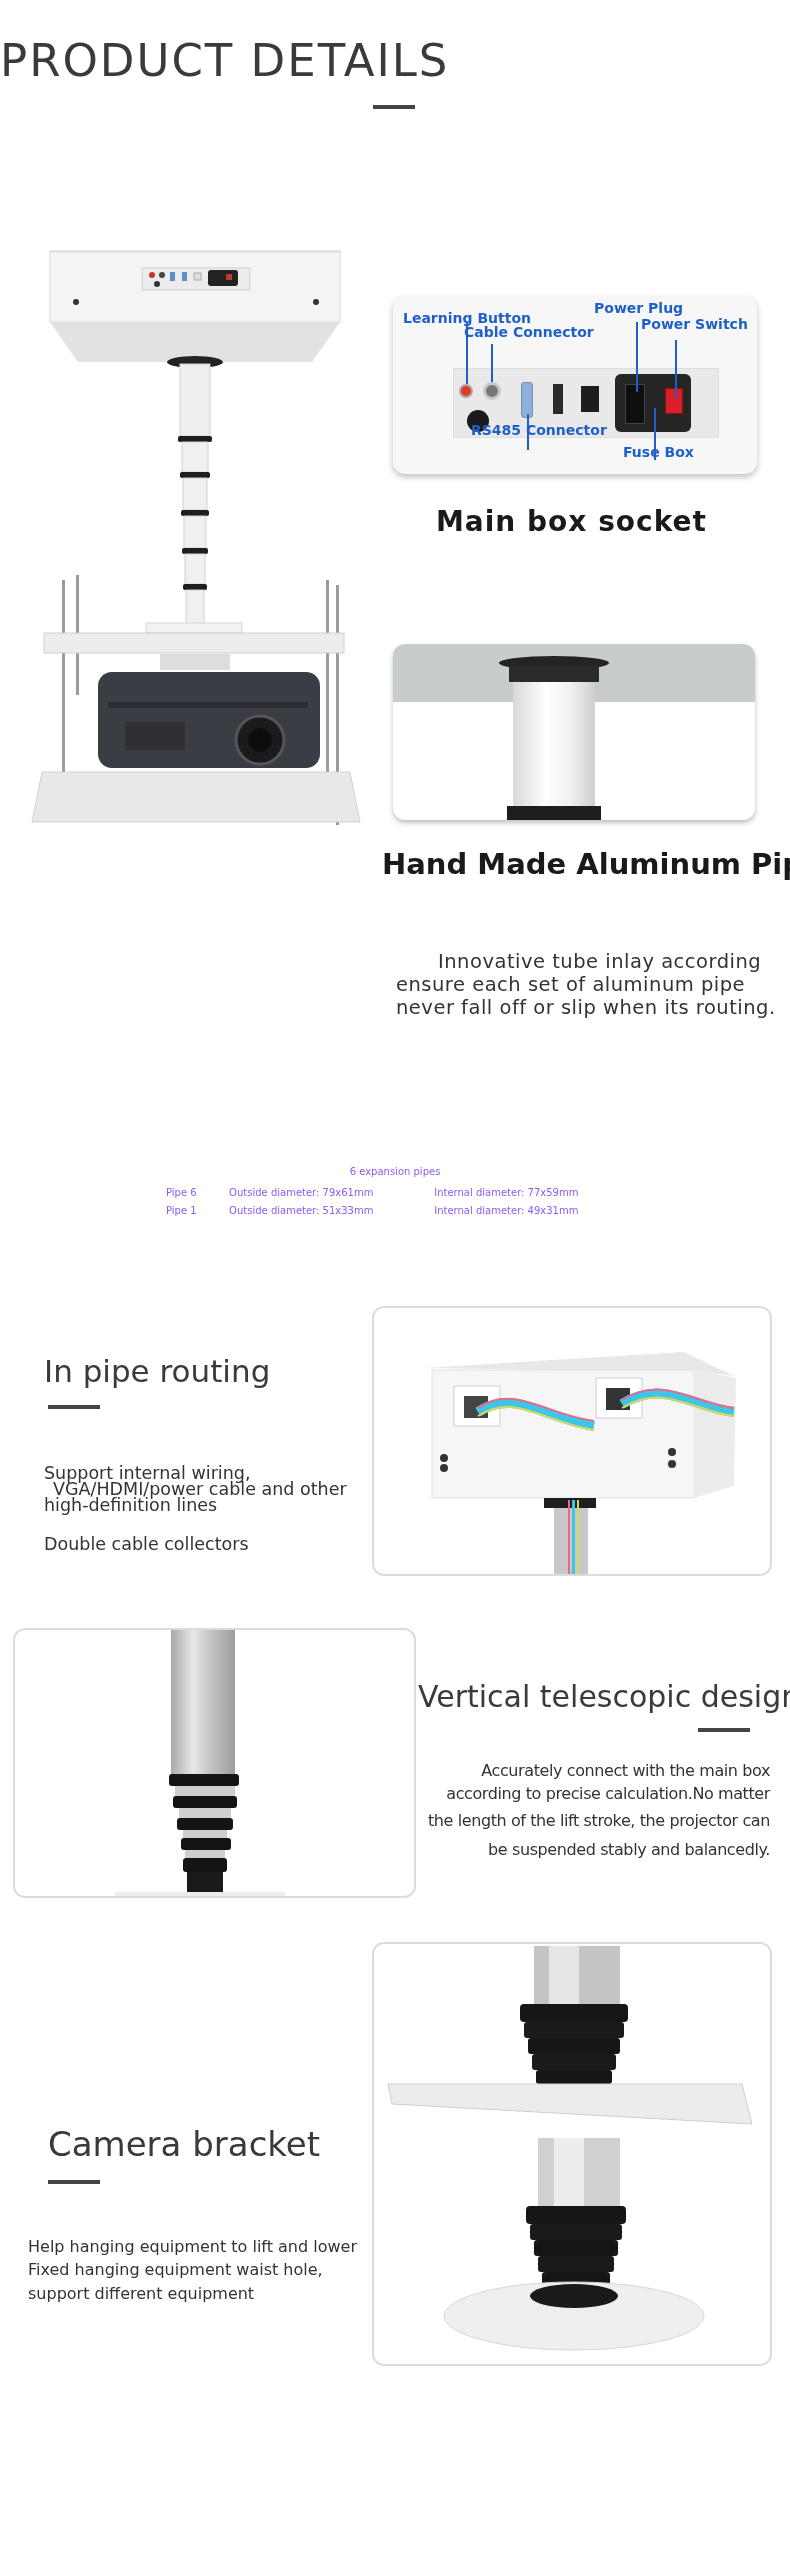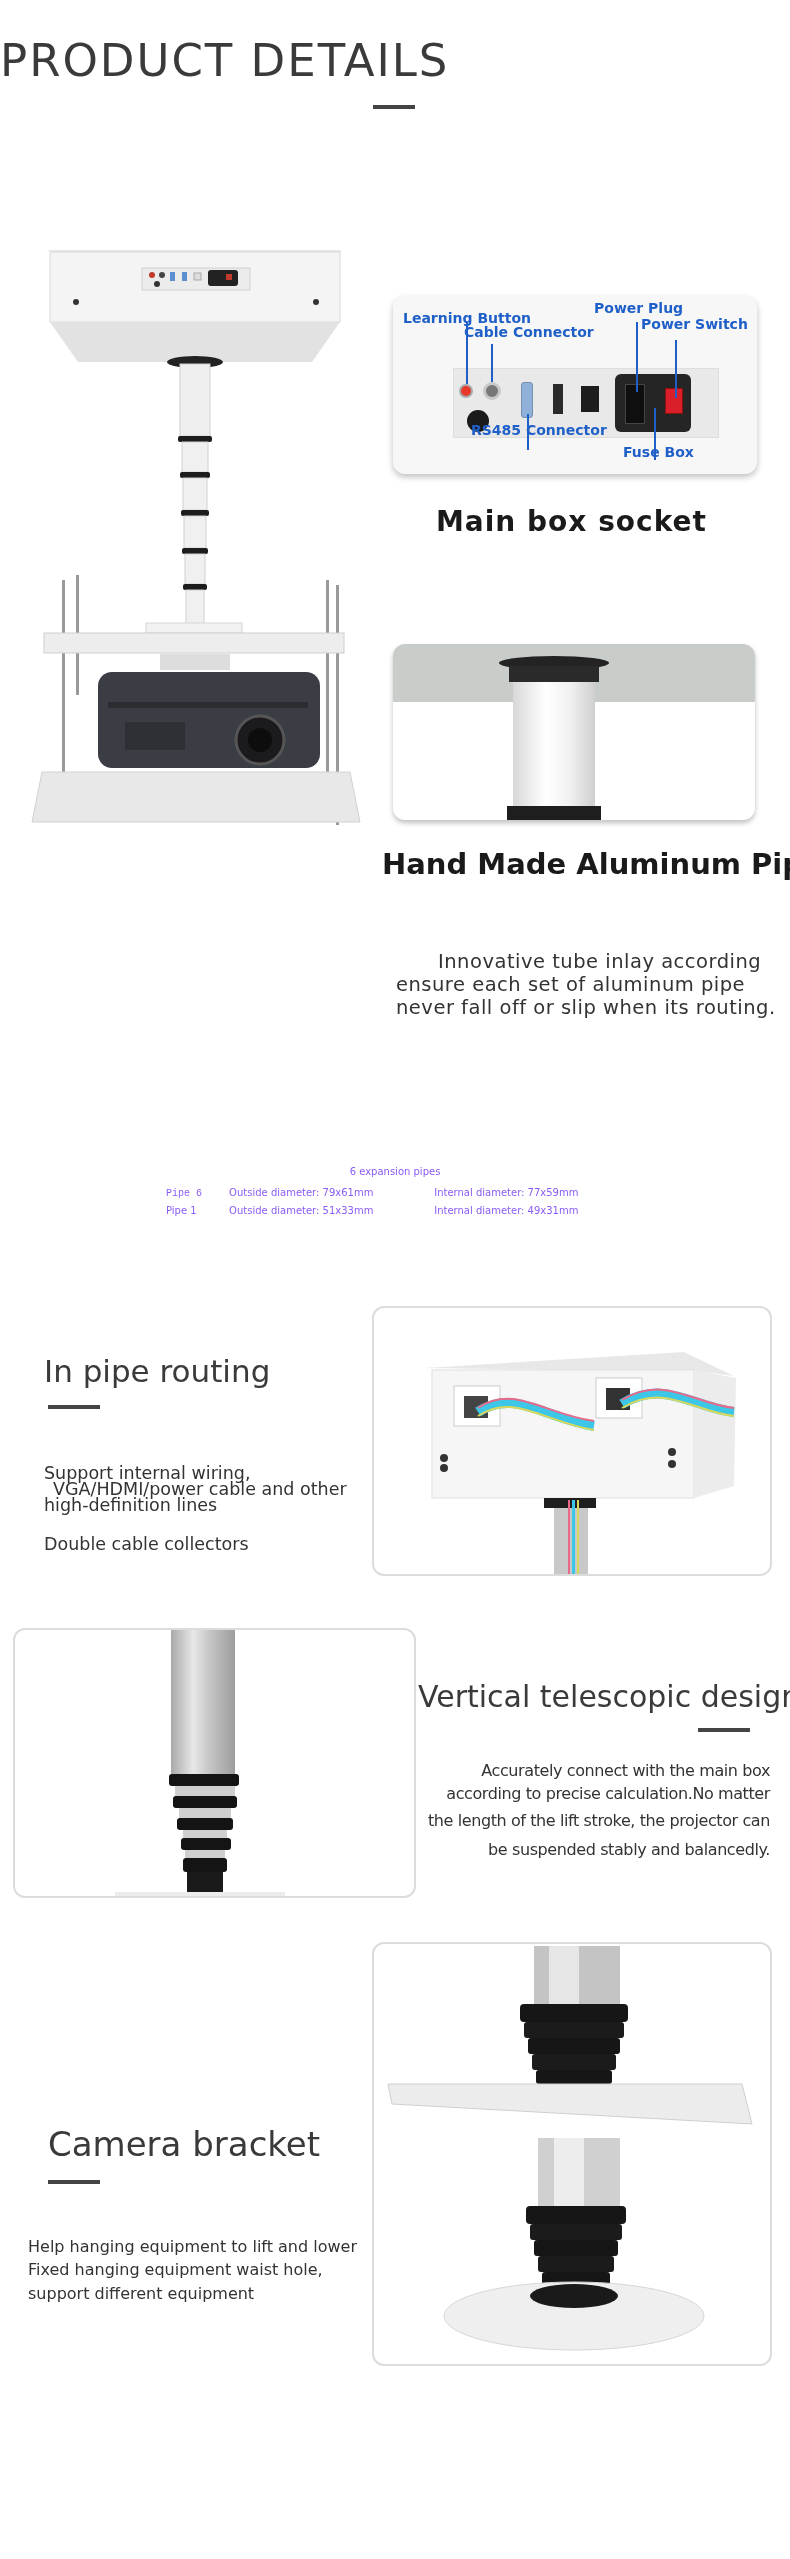--- a/index.html
+++ b/index.html
@@ -128,21 +128,21 @@
   <div class="abs" style="left:114px;top:162px;width:94px;height:14px;background:#1e1e1e;"></div>
 </div>
 <div class="abs caption-bold" style="left:382px;top:847px;font-size:29px;">Hand Made Aluminum Pipe</div>
 
 <div class="abs paragraph" style="left:438px;top:950px;">Innovative tube inlay according</div>
 <div class="abs paragraph" style="left:396px;top:973px;">ensure each set of aluminum pipe</div>
 <div class="abs paragraph" style="left:396px;top:996px;">never fall off or slip when its routing.</div>
 
 <div class="abs spec" style="left:0;top:1163px;width:790px;text-align:center;">6 expansion pipes</div>
 <div class="abs" style="left:166px;top:1181px;">
-  <span class="spec" style="display:inline-block;width:46px;font-family:Liberation Mono, monospace;">Pipe 6</span>
+  <span class="spec" style="display:inline-block;width:46px;">Pipe 6</span>
   <span class="spec" style="display:inline-block;width:200px;margin-left:12px;">Outside diameter: 79x61mm</span>
   <span class="spec" style="display:inline-block;margin-left:0;">Internal diameter: 77x59mm</span>
 </div>
 <div class="abs" style="left:166px;top:1199px;">
   <span class="spec" style="display:inline-block;width:46px;">Pipe 1</span>
   <span class="spec" style="display:inline-block;width:200px;margin-left:12px;">Outside diameter: 51x33mm</span>
   <span class="spec" style="display:inline-block;margin-left:0;">Internal diameter: 49x31mm</span>
 </div>
 
 <div class="abs section-title" style="left:44px;top:1353px;text-align:right;">In pipe routing</div>

